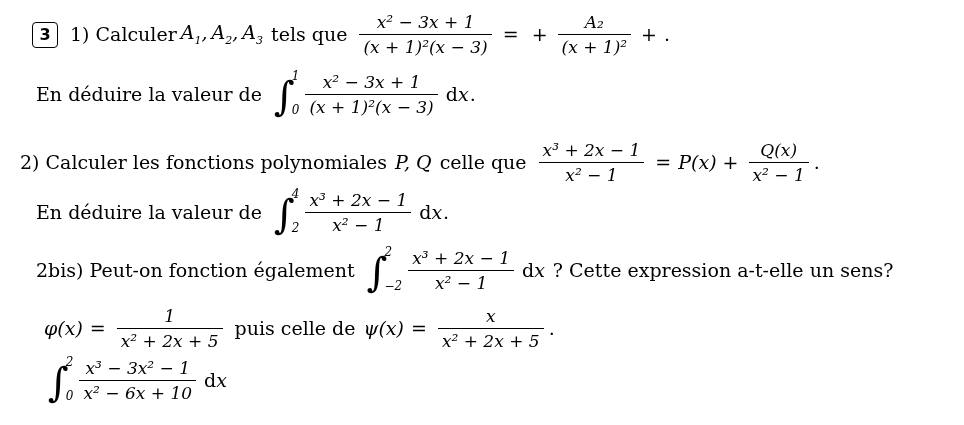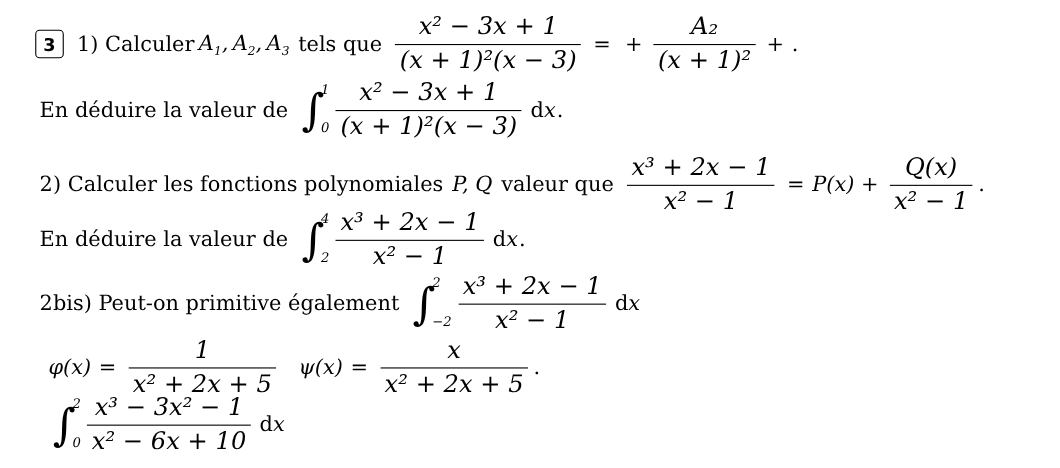--- a/index.html
+++ b/index.html
@@ -47,21 +47,21 @@
   }
 
   
   .frac {
     display: inline-flex;
     flex-direction: column;
     align-items: center;
     justify-content: center;
     vertical-align: middle;
     margin: 0 4px;
-    font-size: 22px;
+    font-size: 17px;
     line-height: 1.18;
   }
   .frac .num, .frac .den {
     padding: 0 4px;
     white-space: nowrap;
     font-style: italic;
   }
   .frac .bar {
     width: 100%;
     height: 1px;
@@ -101,21 +101,21 @@
   }
   .dx i { font-style: italic; }
 
   
   sub { font-size: 11px; font-style: italic; }
 
   
   .line { position: absolute; }
   .l1  { top: 12px;  left: 32px; }
   .l2  { top: 72px;  left: 36px; }
-  .l3  { top: 140px; left: 36px; }
+  .l3  { top: 140px; left: 20px; }
   .l4  { top: 190px; left: 36px; }
   .l5  { top: 248px; left: 36px; }
   .l6  { top: 306px; left: 36px; }
   .l7  { top: 358px; left: 36px; }
 
   .gap8 { width: 8px; }
   .gap4 { width: 4px; }
   .gap12 { width: 12px; }
 
   .eq { margin: 0 7px; }
@@ -180,21 +180,21 @@
     </span>
     <span class="dx">d<i>x</i></span>
     <span class="period">.</span>
   </div>
 
   <div class="row line l3">
     <span class="txt">2) Calculer les fonctions polynomiales</span>
     <span class="gap8"></span>
     <span class="it">P, Q</span>
     <span class="gap8"></span>
-    <span class="txt">valeur que</span>
+    <span class="txt">celle que</span>
     <span class="gap8"></span>
     <span class="frac">
       <span class="num">x³ + 2x − 1</span>
       <span class="bar"></span>
       <span class="den">x² − 1</span>
     </span>
     <span class="eq">=</span>
     <span class="it">P(x)</span>
     <span class="plus">+</span>
     <span class="frac">
@@ -218,48 +218,50 @@
     <span class="frac">
       <span class="num">x³ + 2x − 1</span>
       <span class="bar"></span>
       <span class="den">x² − 1</span>
     </span>
     <span class="dx">d<i>x</i></span>
     <span class="period">.</span>
   </div>
 
   <div class="row line l5">
-    <span class="txt">2bis) Peut-on primitive également</span>
+    <span class="txt">2bis) Peut-on fonction également</span>
     <span class="gap8"></span>
     <span class="intg">
       <span class="sym">∫</span>
       <span class="lims">
         <span class="up">2</span>
         <span class="lo">−2</span>
       </span>
     </span>
     <span class="frac">
       <span class="num">x³ + 2x − 1</span>
       <span class="bar"></span>
       <span class="den">x² − 1</span>
     </span>
     <span class="dx">d<i>x</i></span>
     <span class="gap8"></span>
+    <span class="txt">? Cette expression a-t-elle un sens?</span>
   </div>
 
   <div class="row line l6">
     <span class="gap8"></span>
     <span class="it">φ(x)</span>
     <span class="eq">=</span>
     <span class="frac">
       <span class="num">1</span>
       <span class="bar"></span>
       <span class="den">x² + 2x + 5</span>
     </span>
     <span class="gap8"></span>
+    <span class="txt">puis celle de</span>
     <span class="gap8"></span>
     <span class="it">ψ(x)</span>
     <span class="eq">=</span>
     <span class="frac">
       <span class="num">x</span>
       <span class="bar"></span>
       <span class="den">x² + 2x + 5</span>
     </span>
     <span class="period">.</span>
   </div>

